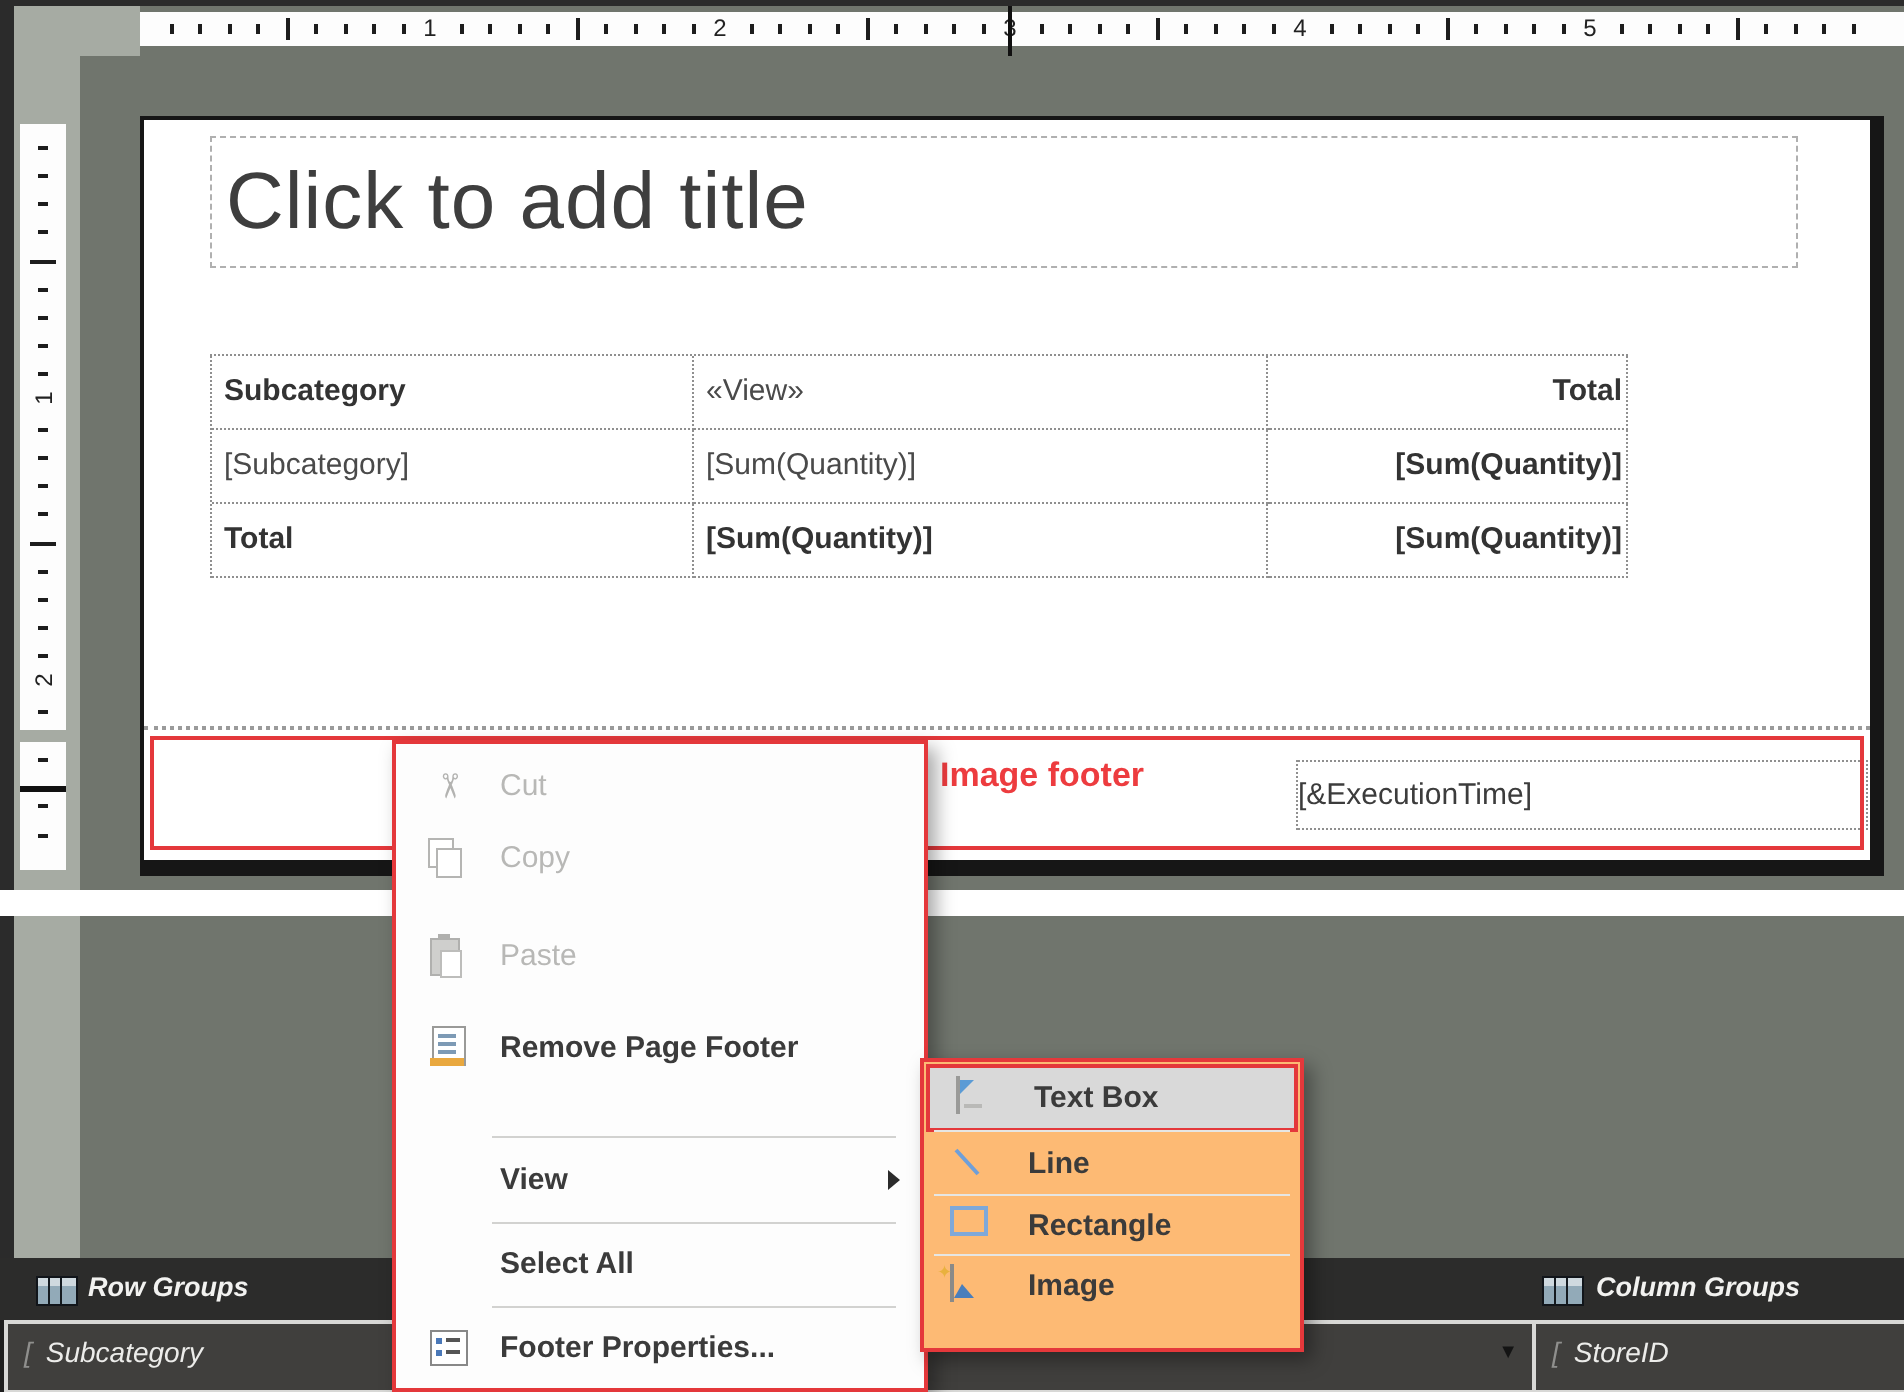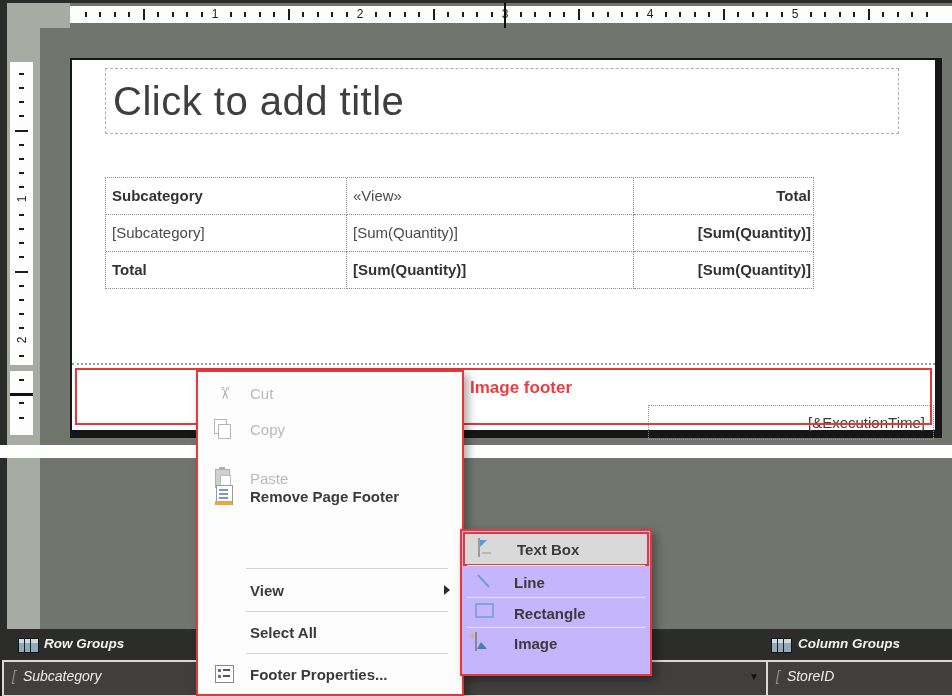--- a/index.html
+++ b/index.html
@@ -34,22 +34,22 @@
              font-size:40px;font-weight:300;color:#3e3e3e;line-height:64px;padding-left:7px;
              letter-spacing:.5px;white-space:nowrap;overflow:hidden;}
   .tablix{left:33px;top:117px;border-top:1px dotted #8f8f8f;border-left:1px dotted #8f8f8f;
           display:grid;grid-template-columns:241px 287px 180px;}
   .cell{border-right:1px dotted #8f8f8f;border-bottom:1px dotted #8f8f8f;height:36px;
         line-height:35px;padding:0 6px;font-size:15px;color:#4a4a4a;overflow:hidden;
         white-space:nowrap;}
   .cell.b{font-weight:bold;color:#333;}
   .cell.r{text-align:right;padding-right:2px;}
   .footer-sep{left:0;top:303px;width:863px;border-top:2px dotted #9a9a9a;height:0;}
-  .exec-box{left:576px;top:345px;width:286px;height:35px;border:1px dotted #8f8f8f;
-            font-size:15px;color:#3c3c3c;line-height:33px;text-align:right;padding-right:8px;}
+  .exec-box{left:576px;top:320px;width:286px;height:35px;border:1px dotted #8f8f8f;
+            font-size:15px;color:#3c3c3c;line-height:33px;padding-right:8px;}
 
   
   .footer-annot{left:75px;top:368px;width:857px;height:57px;border:2px solid #e4383b;}
   .footer-label{left:470px;top:378px;font-size:17px;font-weight:bold;color:#ed3c3f;}
 
   .white-band{left:0;top:445px;width:952px;height:13px;background:#fff;}
 
   
   .panes{left:0;top:629px;width:952px;height:67px;background:#1e1e1e;font-style:italic;}
   .pane-header{position:absolute;top:0;height:31px;background:#2c2c2b;}
@@ -59,21 +59,21 @@
        linear-gradient(90deg,transparent 0 5px,#141a1f 5px 6px,transparent 6px 11px,#141a1f 11px 12px,transparent 12px),
        linear-gradient(180deg,#cfd9df 0 4px,#92aab8 4px);}
   .group-item{position:absolute;top:31px;height:33px;background:#403f3d;
       border:2px solid #d8d8d6;color:#ececea;font-size:14px;line-height:29px;padding-left:8px;}
   .bracket{color:#8f8f8d;margin-right:7px;}
   .dd-arrow{position:absolute;right:10px;top:0;font-size:10px;color:#141414;line-height:29px;}
 
   
   .menu{left:196px;top:370px;width:268px;height:326px;background:#fdfdfd;
         border:2px solid #e4383b;box-shadow:4px 4px 9px rgba(0,0,0,.35);}
-  .submenu{left:460px;top:529px;width:192px;height:147px;background:#c4b5fd;
+  .submenu{left:460px;top:529px;width:192px;height:147px;background:#fdba74;
         border:2px solid #e4383b;box-shadow:4px 4px 9px rgba(0,0,0,.35);}
   .mi{position:absolute;left:0;width:100%;}
   .mi .lbl{position:absolute;left:52px;top:50%;transform:translateY(-50%);
            font-size:15px;font-weight:600;color:#3b3b3b;white-space:nowrap;}
   .mi.disabled .lbl{color:#b8b8b6;font-weight:400;}
   .mi .ic{position:absolute;left:13px;top:50%;transform:translateY(-50%);width:26px;height:20px;}
   .mi.hl{left:1px;width:auto;right:1px;background:#d9d9d9;border:2px solid #e4383b;}
   .msep{position:absolute;left:48px;right:14px;height:1px;background:#d2d2d0;}
   .arrow-r{position:absolute;right:12px;top:50%;transform:translateY(-50%);
            width:0;height:0;border-top:5px solid transparent;border-bottom:5px solid transparent;
@@ -261,21 +261,21 @@
       <span class="lbl">Copy</span>
     </div>
     <div class="mi disabled" style="top:90px;height:32px;">
       <span class="ic paste-ic">
         <span class="clip"></span>
           <span class="board"></span>
           <span class="pg"></span>
         </span>
       <span class="lbl">Paste</span>
     </div>
-    <div class="mi" style="top:108px;height:32px;padding-left:33px;">
+    <div class="mi" style="top:136px;height:32px;padding-left:33px;">
       <span class="ic remove-ic">
         <span class="doc"></span>
           <span class="l" style="top:3px;"></span>
           <span class="l" style="top:7px;"></span>
         <span class="l" style="top:11px;"></span>
           <span class="bar"></span>
         </span>
       <span class="lbl">Remove Page Footer</span>
     </div>
     <div class="msep" style="top:196px;"></div>

